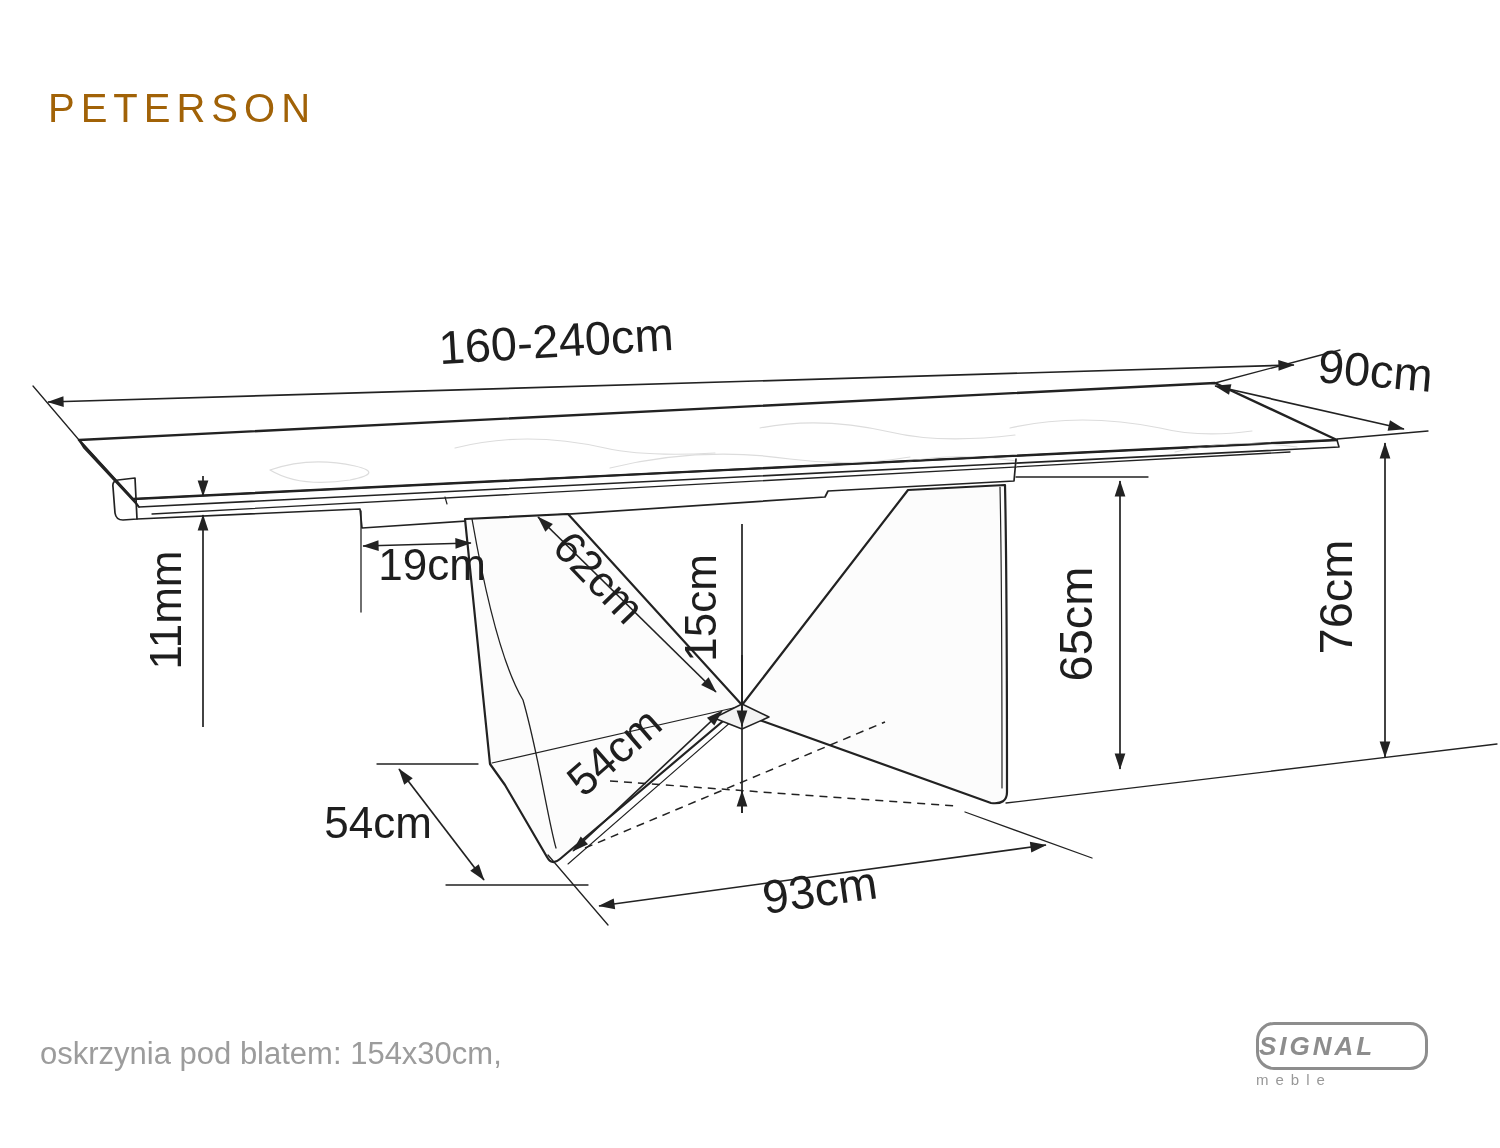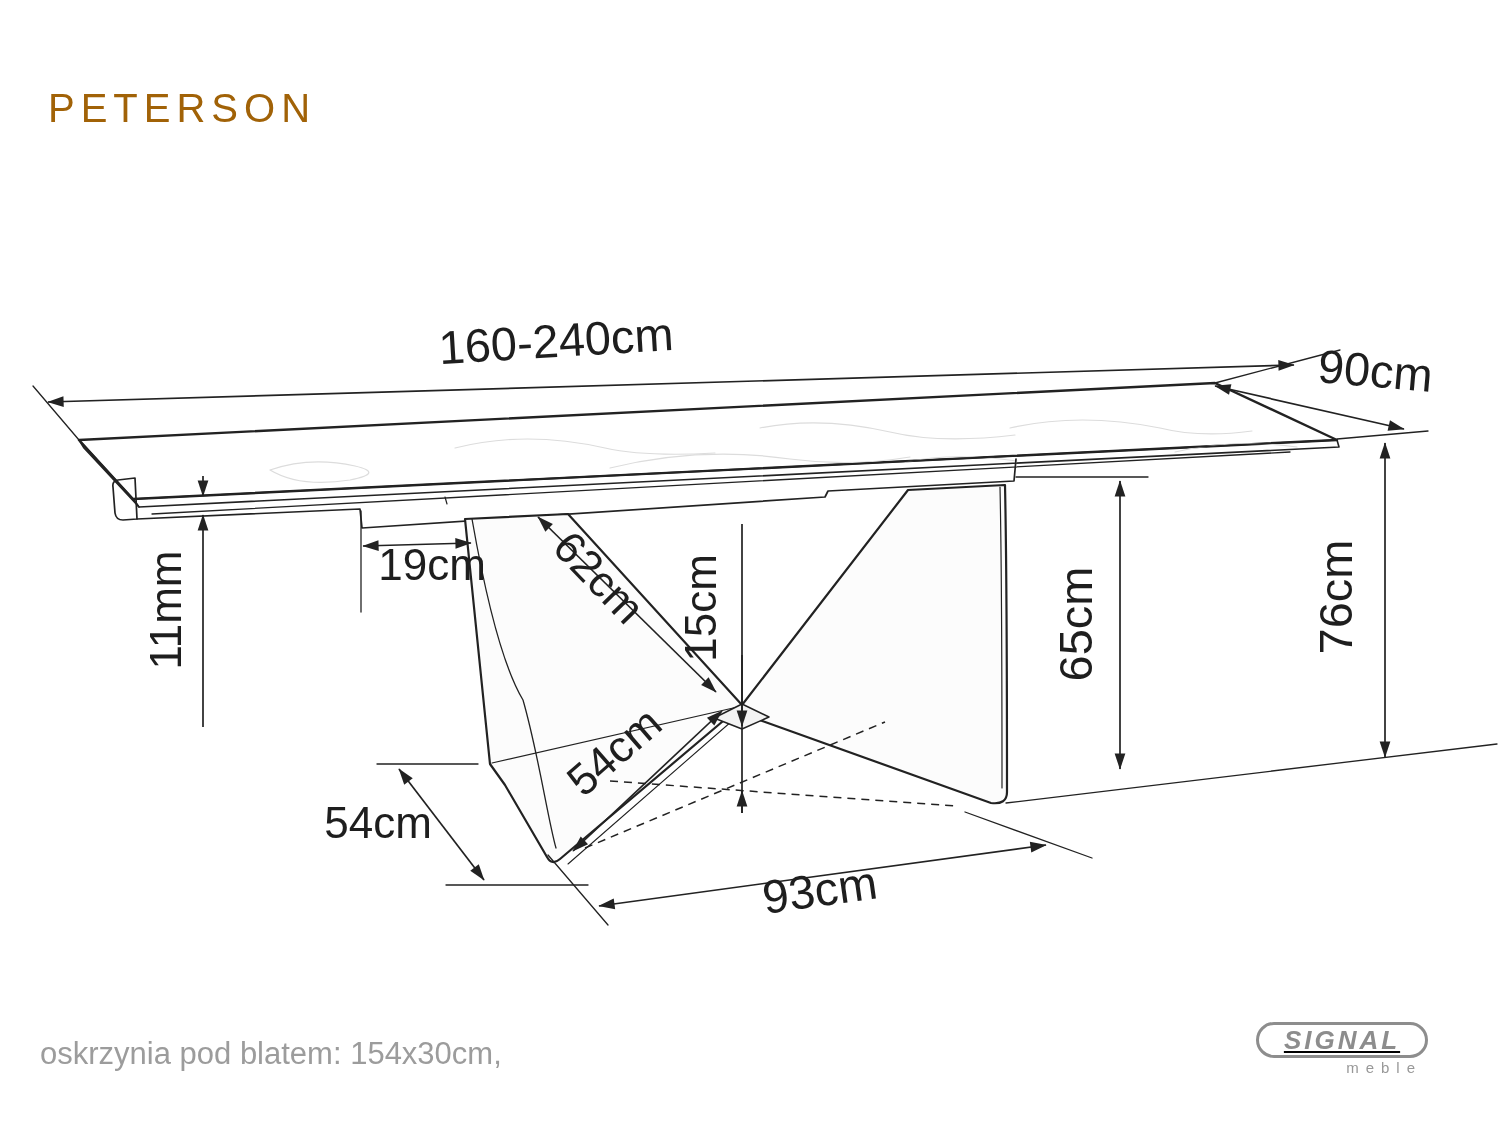--- a/index.html
+++ b/index.html
@@ -3,24 +3,24 @@
 <meta charset="utf-8">
 <style>
   html,body{margin:0;padding:0;background:#ffffff;}
   .stage{position:relative;width:1500px;height:1148px;background:#ffffff;overflow:hidden;
          font-family:"Liberation Sans","DejaVu Sans",sans-serif;}
   .stage svg{position:absolute;left:0;top:0;}
   .page-title{position:absolute;left:48px;top:86px;font-size:40px;letter-spacing:6px;
               color:#a16207;font-weight:400;}
   .footer-note{position:absolute;left:40px;top:1036px;font-size:31px;color:#9c9c9c;}
   .logo{position:absolute;left:1256px;top:1022px;width:172px;}
-  .logo-badge{box-sizing:border-box;width:172px;height:36px;border:3px solid #8d8d8d;
-              border-radius:18px;display:flex;align-items:center;justify-content:center;text-decoration:underline;}
+  .logo-badge{box-sizing:border-box;width:172px;height:48px;border:3px solid #8d8d8d;
+              border-radius:18px;display:flex;align-items:center;justify-content:flex-start;}
   .logo-brand{font-size:26px;font-weight:bold;font-style:italic;letter-spacing:3px;color:#8d8d8d;}
-  .logo-sub{text-align:right;padding-right:6px;margin-top:1px;font-size:15px;letter-spacing:7px;color:#989898;}
+  .logo-sub{text-align:left;padding-right:6px;margin-top:1px;font-size:15px;letter-spacing:7px;color:#989898;}
   text.dim{fill:#1e1e1e;}
 </style>
 </head>
 <body>
 
 <div class="stage">
 
   <svg width="1500" height="1148" viewBox="0 0 1500 1148">
     <defs>
       <marker id="ah" viewBox="0 0 10 8" refX="9.6" refY="4" markerWidth="19" markerHeight="13" markerUnits="userSpaceOnUse" orient="auto-start-reverse">

